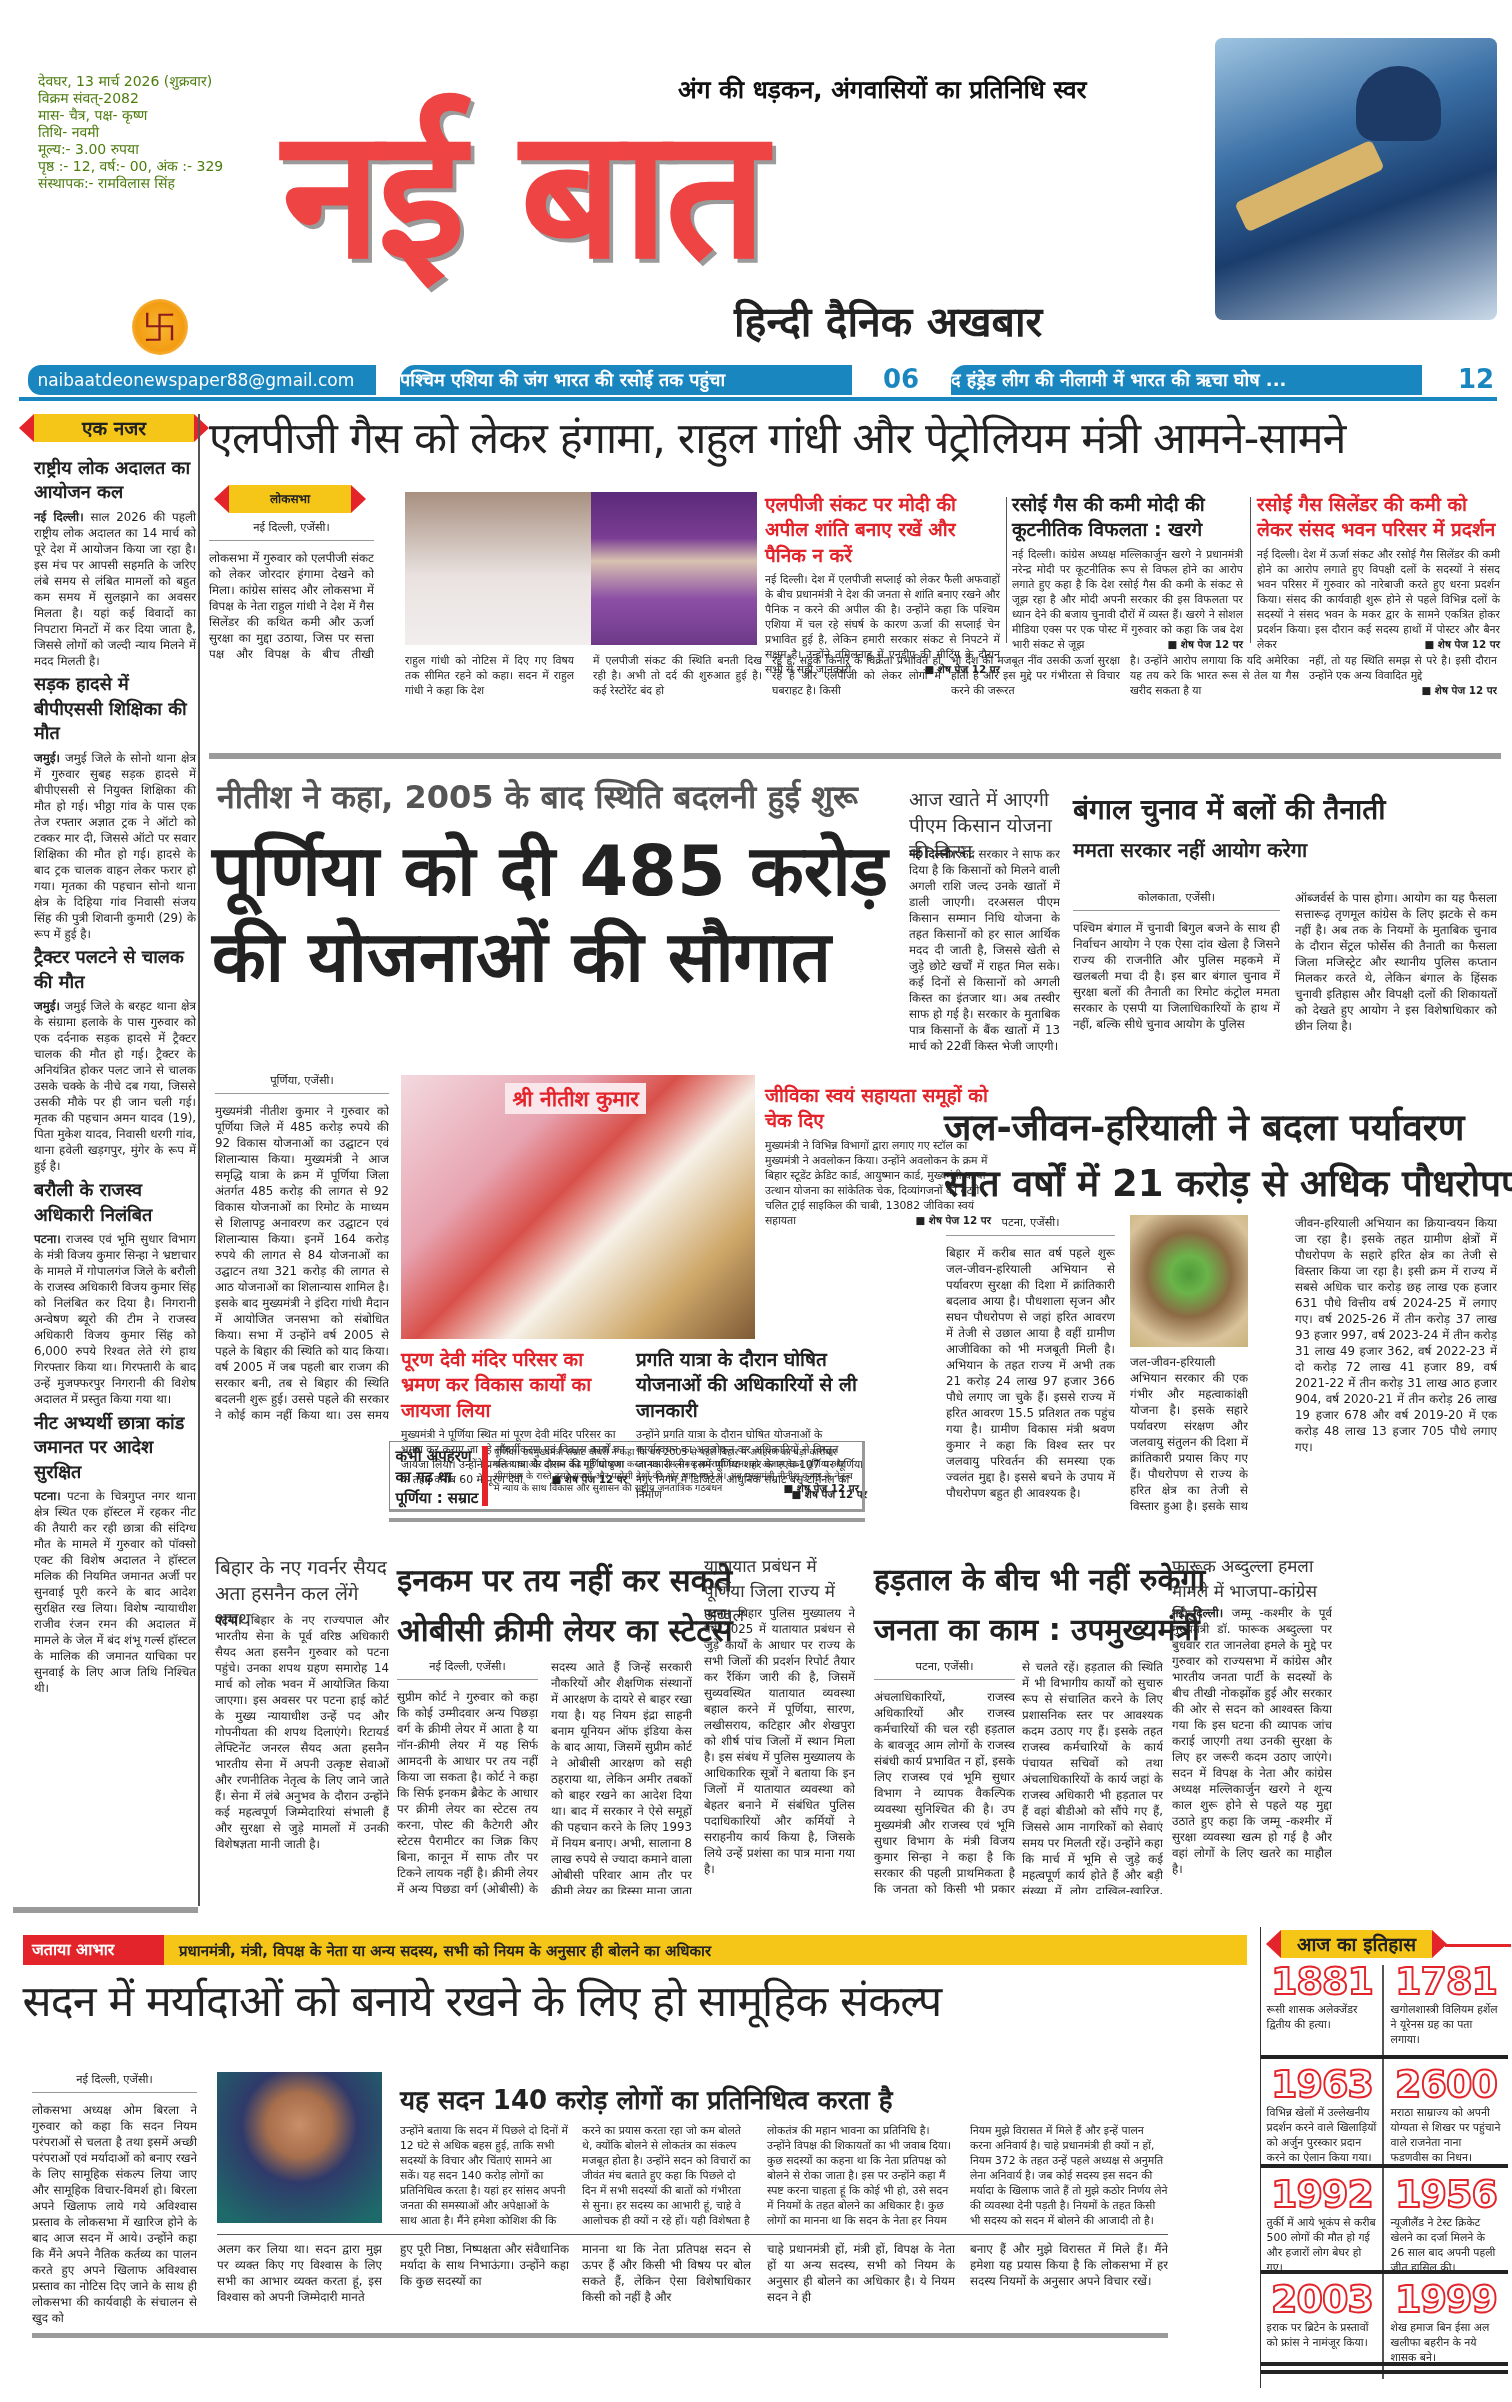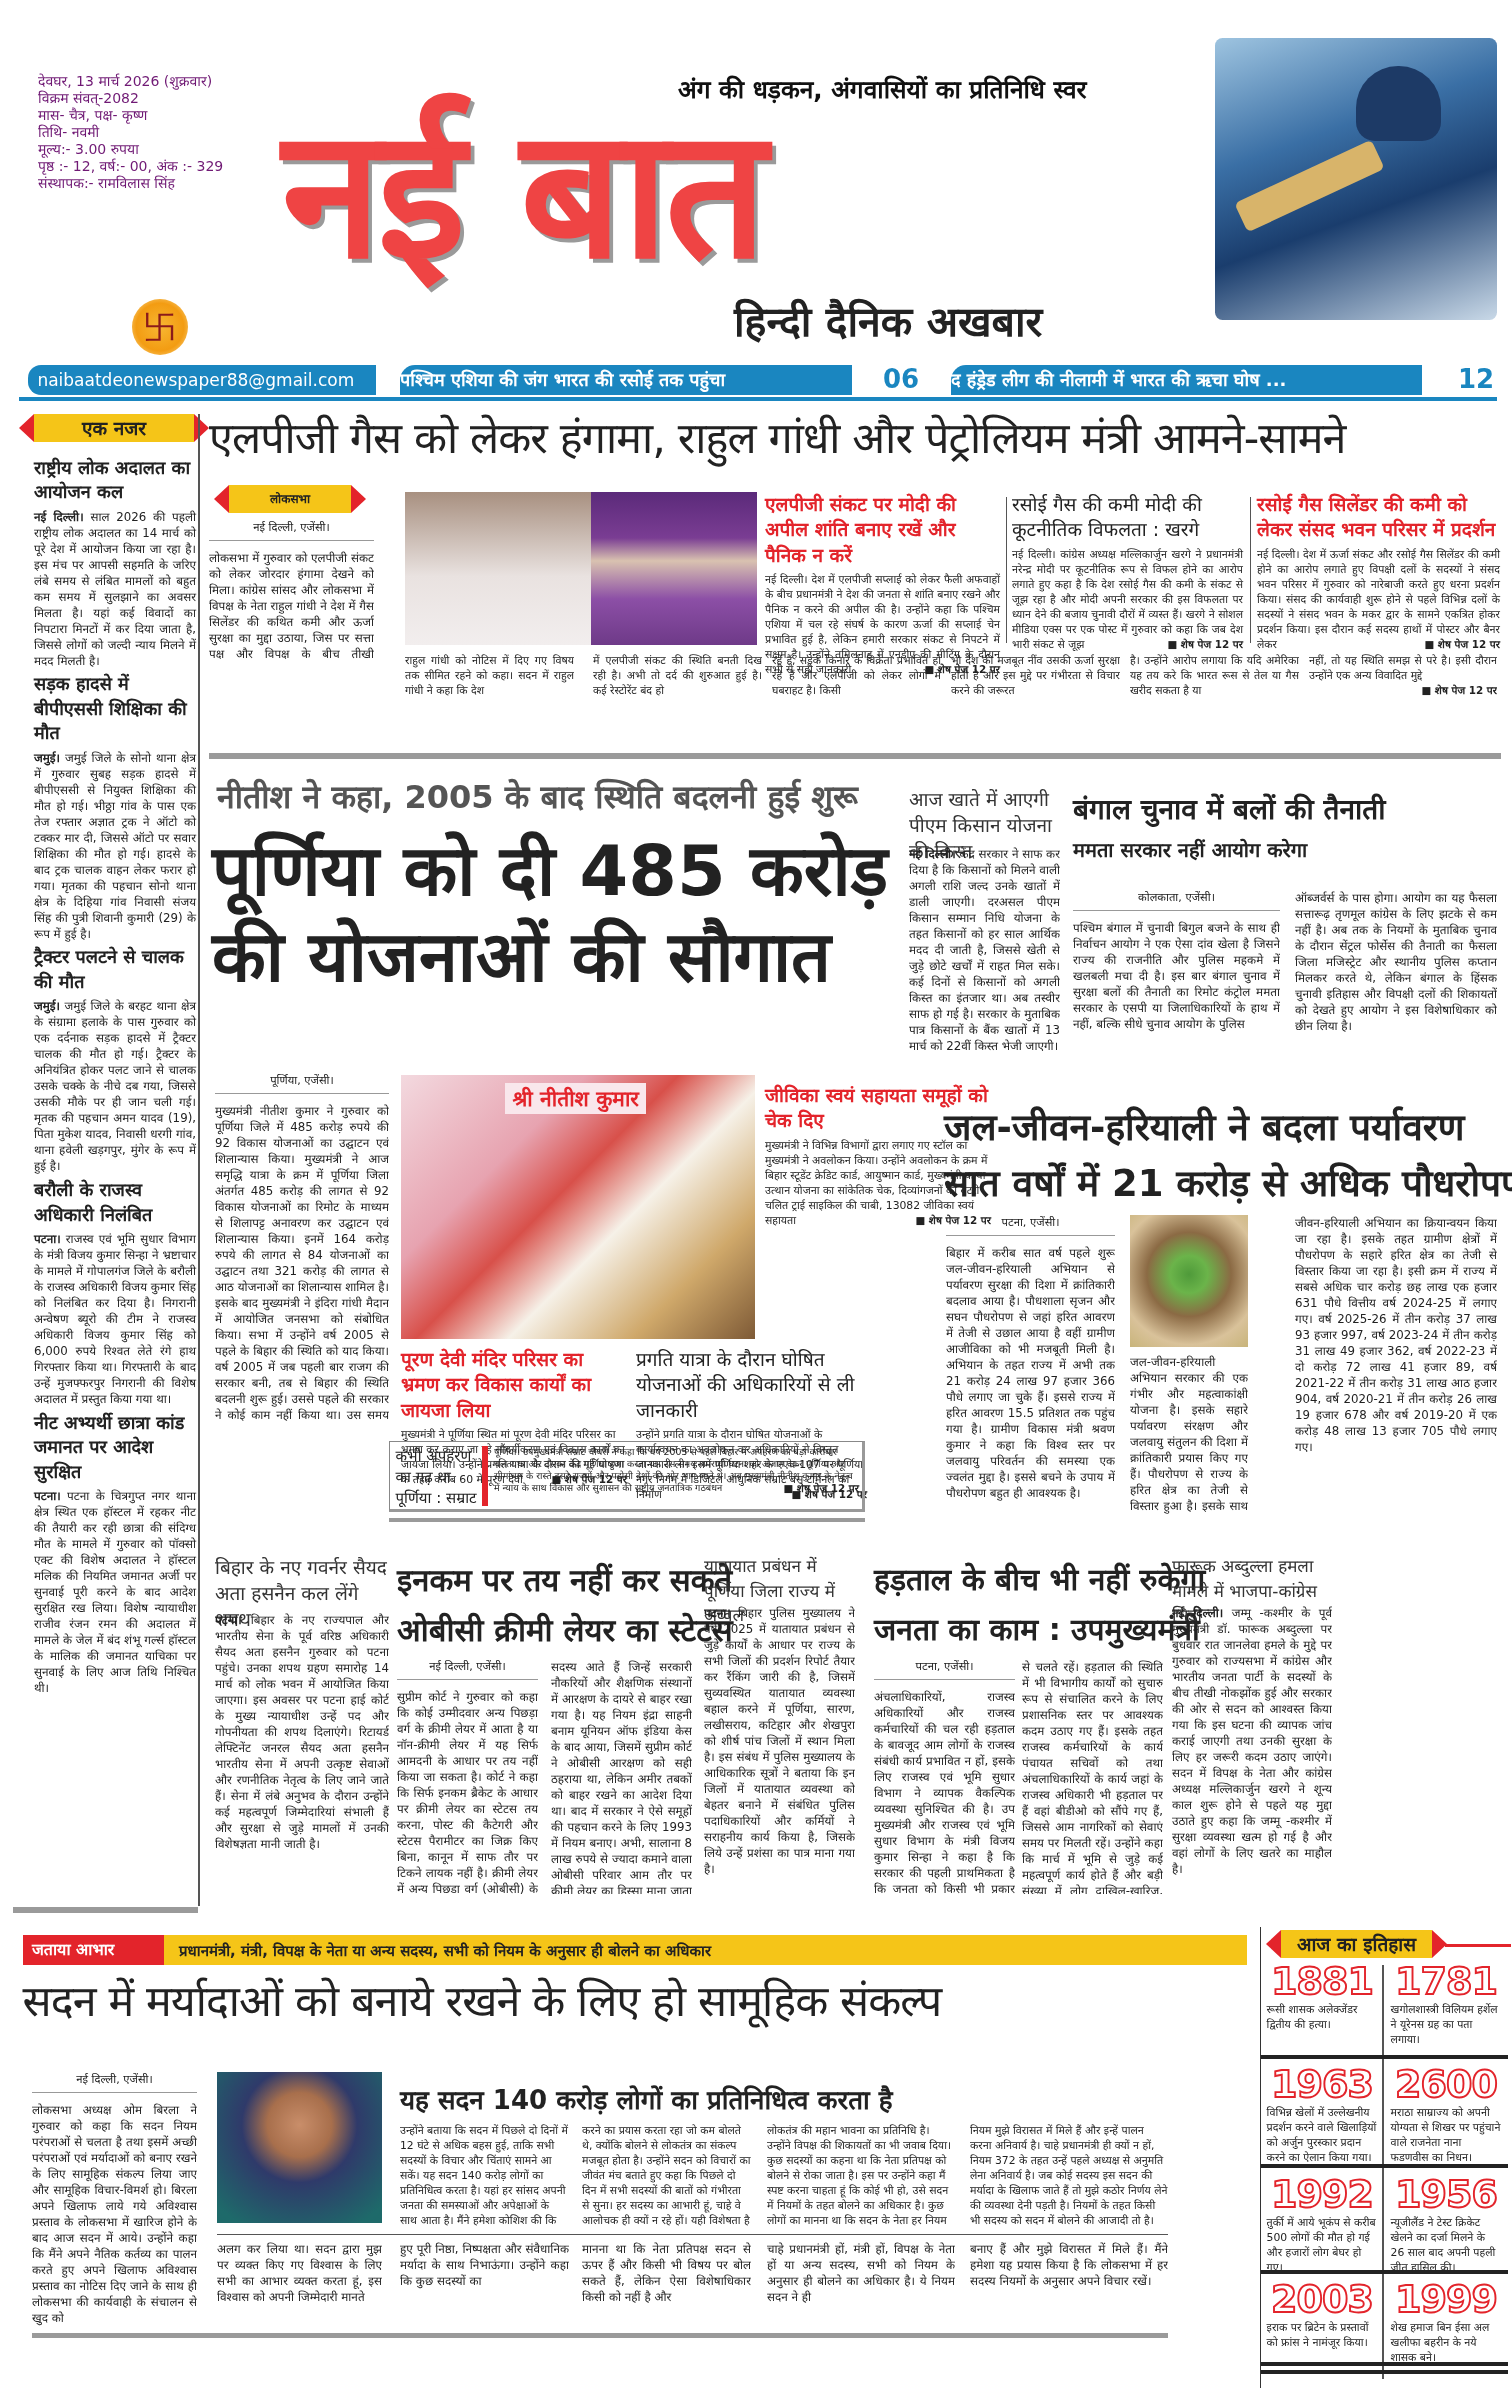--- a/index.html
+++ b/index.html
@@ -1,18 +1,18 @@
 <!DOCTYPE html>
 <html style="font-size:15px"><head>
 <meta charset="utf-8">
 <style>
 *{box-sizing:border-box;margin:0;padding:0}
 body{width:1512px;height:2402px;background:#fff;font-family:"DejaVu Sans",sans-serif;color:#222;position:relative;overflow:hidden}
 .abs{position:absolute}
-.meta{left:38px;top:73px;font-size:14px;line-height:17px;color:#701a75}
+.meta{left:38px;top:73px;font-size:14px;line-height:17px;color:#4d7c0f}
 .meta div{white-space:nowrap}
 .tagline{left:678px;top:72px;font-size:24.5px;font-weight:bold;color:#111;white-space:nowrap}
 .mast{left:282px;top:105px;font-family:"DejaVu Sans",sans-serif;font-weight:bold;font-size:179px;line-height:179px;color:#ef4444;letter-spacing:-3.8px;text-shadow:3.8px 3.8px 0 #9a9a9a;white-space:nowrap}
 .subtitle{left:734px;top:292px;font-size:41px;font-weight:bold;color:#222;white-space:nowrap}
 .player{left:1215px;top:38px;width:282px;height:282px;border-radius:7.5px;background:linear-gradient(160deg,#9ec4e0 0%,#3a6fa5 35%,#1a3d6d 60%,#c9d9e8 100%)}
 .player .bat{position:absolute;left:19px;top:132px;width:151px;height:32px;background:#d8b46a;transform:rotate(-25deg);border-radius:5.6px}
 .player .helmet{position:absolute;left:141px;top:28px;width:85px;height:75px;border-radius:42px 42px 19px 19px;background:#1d3a66}
 .swastika{left:132px;top:299px;width:56px;height:56px;border-radius:50%;background:radial-gradient(circle,#f7b733 0%,#f39c12 60%,#fde6a8 100%);color:#8b1a1a;font-size:32px;text-align:center;line-height:56px}
 .email{left:28px;top:365px;width:348px;height:30px;background:#1a86c0;color:#fff;font-size:17px;line-height:30px;padding-left:9.4px;border-radius:13px 0 0 13px;white-space:nowrap}
 .teaser{height:30px;background:#1a86c0;color:#fff;font-size:18px;line-height:30px;border-radius:15px 0 0 0;white-space:nowrap;font-weight:bold}
@@ -24,21 +24,21 @@
 .ekbox:before{left:-15px;border-right:15px solid #e3242b}
 .ekbox:after{right:-15px;border-left:15px solid #e3242b}
 .sidecol{left:34px;top:452px;width:162px;font-size:11.8px;line-height:16px}
 .sidecol h3{font-size:18px;line-height:24.5px;font-weight:bold;margin:3.8px 0 3.8px}
 .sidecol p{margin-bottom:3.8px;text-align:justify}
 .sidecol b{font-weight:bold}
 .vrule{width:1.9px;background:#555}
 .hrule{height:5.6px;background:#9a9a9a}
 .col{font-size:11.8px;line-height:16px;text-align:justify;overflow:hidden}
 .redhead{color:#e3242b;font-weight:bold;font-size:19px;line-height:25.4px}
-.blackhead{color:#222;font-weight:normal;font-size:19px;line-height:25.4px}
+.blackhead{color:#222;font-weight:bold;font-size:19px;line-height:25.4px}
 .snip{font-size:10.8px;line-height:15px;color:#222}
 .more{font-weight:bold;font-size:10.4px;float:right}
 .more:before{content:"■ ";}
 .dateline{text-align:center;font-size:11.3px;border-bottom:0.9px solid #999;padding-bottom:3.8px;margin-bottom:9.4px}
 .photo{background:#888}
 .big{font-weight:bold;color:#222;white-space:nowrap}
 .grey{color:#555}
 .histbox{left:1260px;top:1927px;width:247px;height:461px;border-left:1.9px solid #333}
 .histcell{position:absolute;width:122px;text-align:left}
 .histyear{font-size:38px;font-weight:bold;color:#fff;-webkit-text-stroke:1.9px #e3242b;text-align:center;line-height:41px;letter-spacing:-0.9px}

